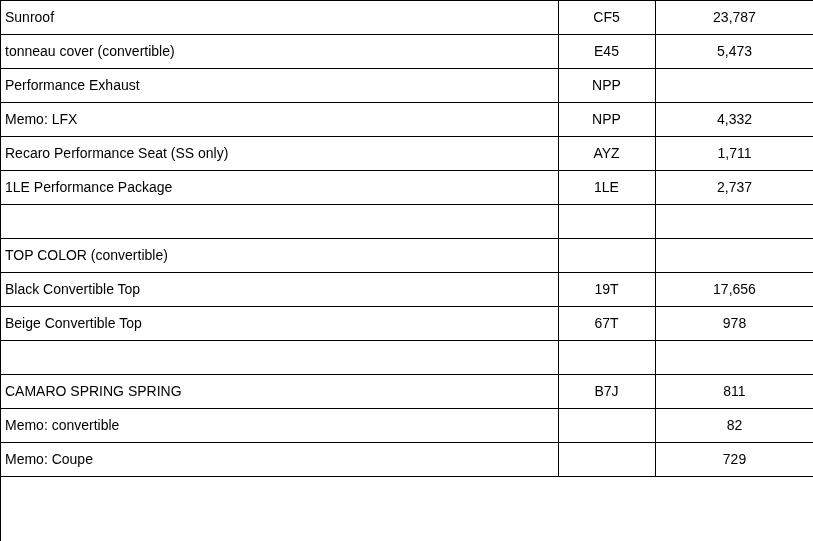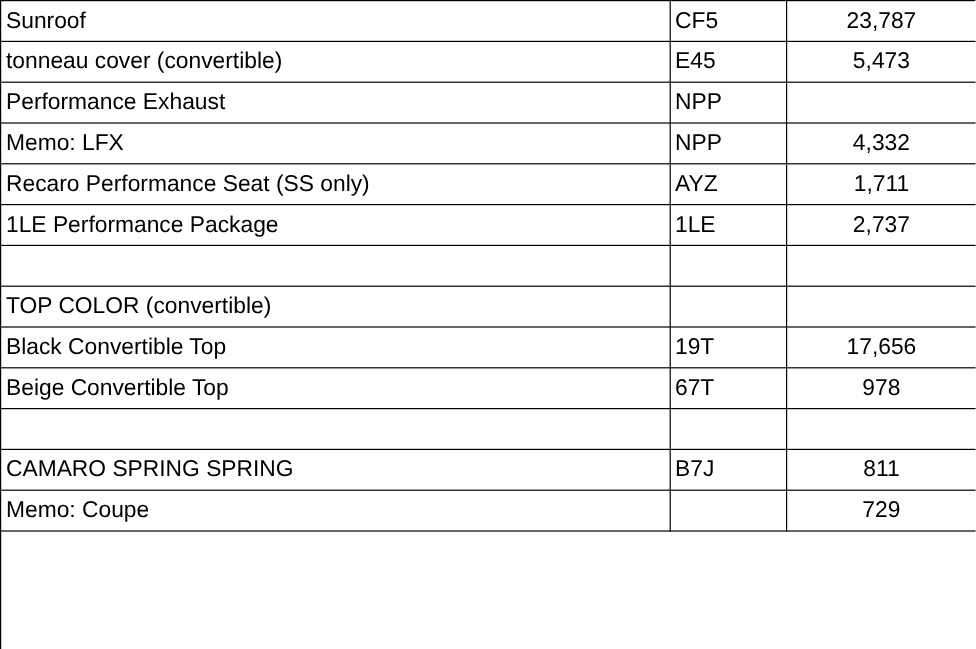--- a/index.html
+++ b/index.html
@@ -24,34 +24,34 @@
   table.grid {
     width: 813px;
     border-collapse: collapse;
     table-layout: fixed;
   }
   table.grid td {
     border-right: 1px solid #000000;
     border-bottom: 1px solid #000000;
     height: 33px;
     padding: 0 4px;
-    font-size: 19px;
+    font-size: 14px;
     line-height: 33px;
     white-space: nowrap;
     overflow: hidden;
   }
   col.c-label { width: 557px; }
   col.c-code  { width: 97px; }
   col.c-value { width: 159px; }
 
   td.label {
     text-align: left;
   }
   td.code {
-    text-align: left;
+    text-align: center;
   }
   td.value {
     text-align: center;
     padding-right: 7px;
   }
   tr.spacer td {
     height: 33px;
   }
 </style>
 </head>
@@ -132,20 +132,25 @@
         <td class="code"></td>
         <td class="value"></td>
       </tr>
 
       <tr>
         <td class="label">CAMARO SPRING SPRING</td>
         <td class="code">B7J</td>
         <td class="value">811</td>
       </tr>
 
+      <tr>
+        <td class="label">Memo:  convertible</td>
+        <td class="code"></td>
+        <td class="value">82</td>
+      </tr>
 
       <tr>
         <td class="label">Memo:  Coupe</td>
         <td class="code"></td>
         <td class="value">729</td>
       </tr>
 
     </tbody>
   </table>
 </div>

